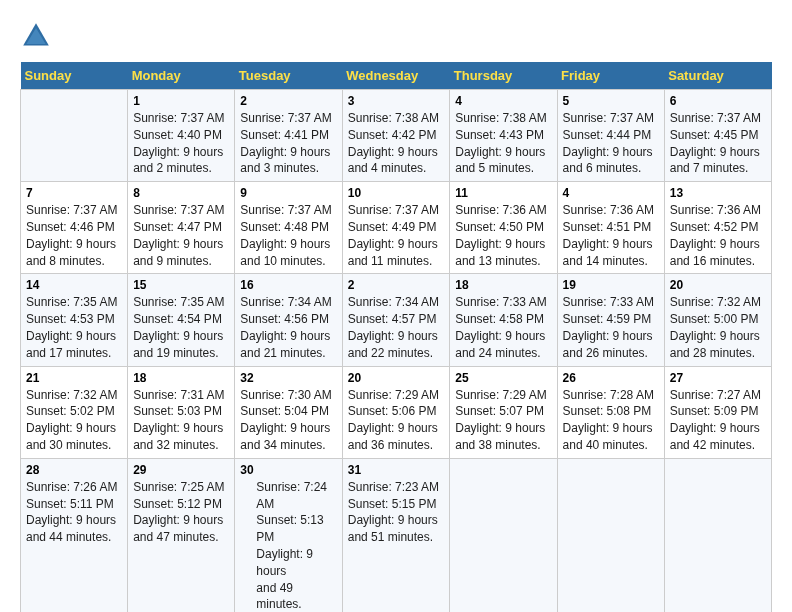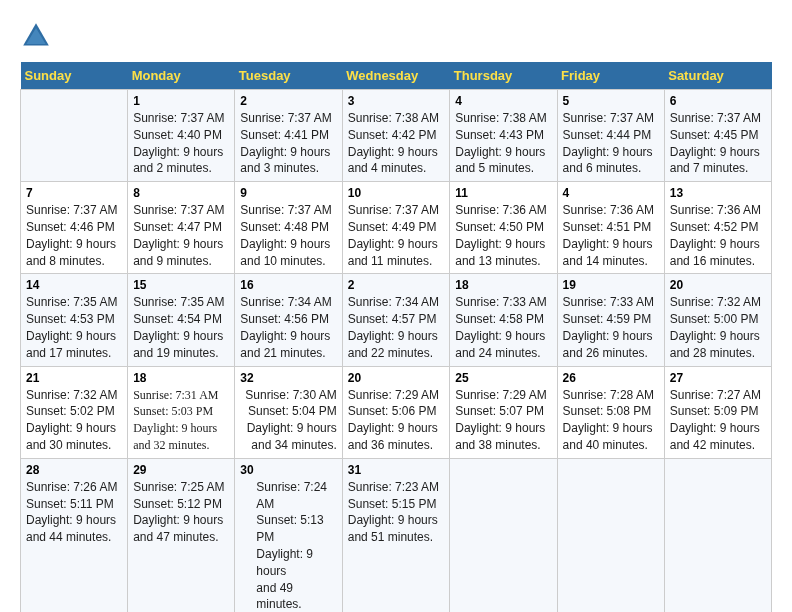--- a/index.html
+++ b/index.html
@@ -260,28 +260,28 @@
       <tr>
         <td>
           <span class="day-num">21</span>
           <div class="day-info" style="white-space: pre-line;">Sunrise: 7:32 AM
 Sunset: 5:02 PM
 Daylight: 9 hours
 and 30 minutes.</div>
         </td>
         <td>
           <span class="day-num">18</span>
-          <div class="day-info" style="white-space: pre-line; font-family: Liberation Serif, serif;">Sunrise: 7:31 AM
+          <div class="day-info" style="white-space: pre-line;">Sunrise: 7:31 AM
 Sunset: 5:03 PM
 Daylight: 9 hours
 and 32 minutes.</div>
         </td>
         <td>
           <span class="day-num">32</span>
-          <div class="day-info" style="white-space: pre-line; text-align: right;">Sunrise: 7:30 AM
+          <div class="day-info" style="white-space: pre-line;">Sunrise: 7:30 AM
 Sunset: 5:04 PM
 Daylight: 9 hours
 and 34 minutes.</div>
         </td>
         <td>
           <span class="day-num">20</span>
           <div class="day-info" style="white-space: pre-line;">Sunrise: 7:29 AM
 Sunset: 5:06 PM
 Daylight: 9 hours
 and 36 minutes.</div>

